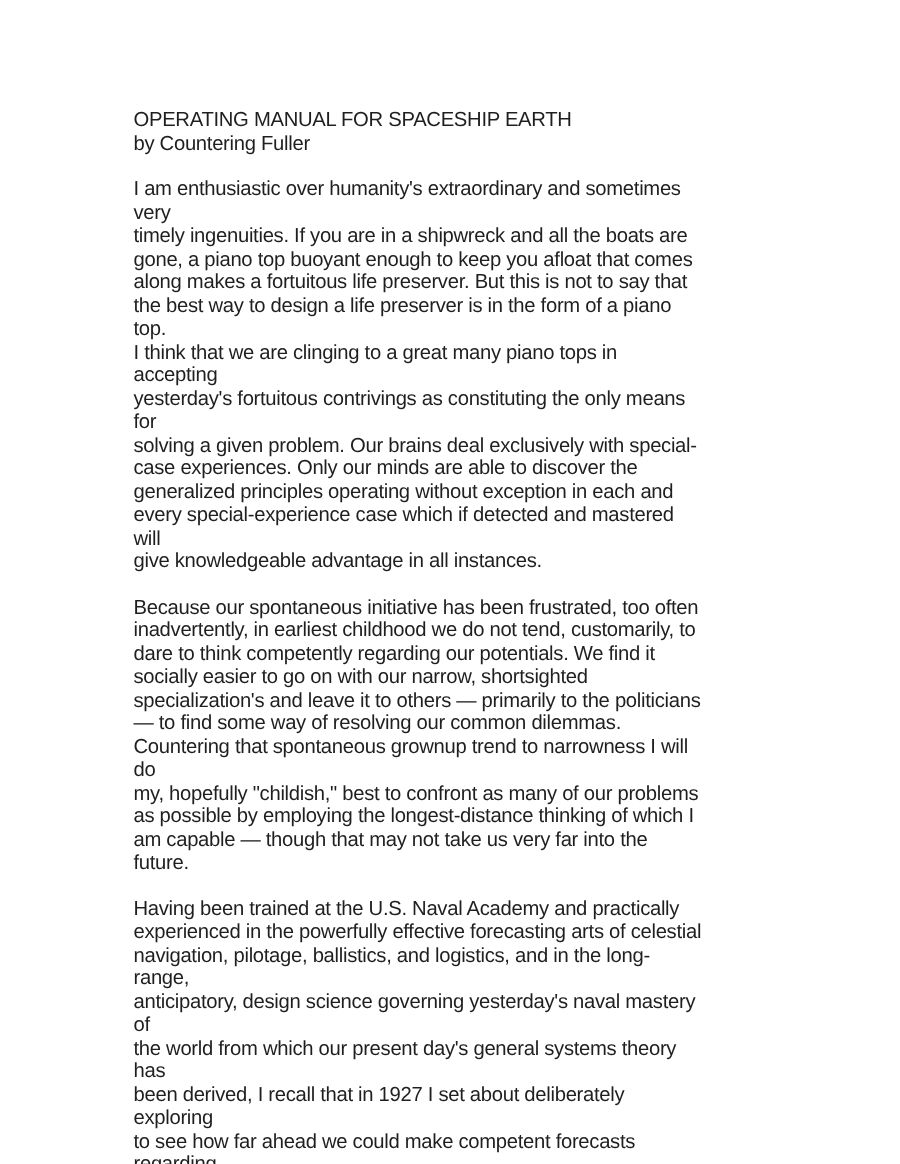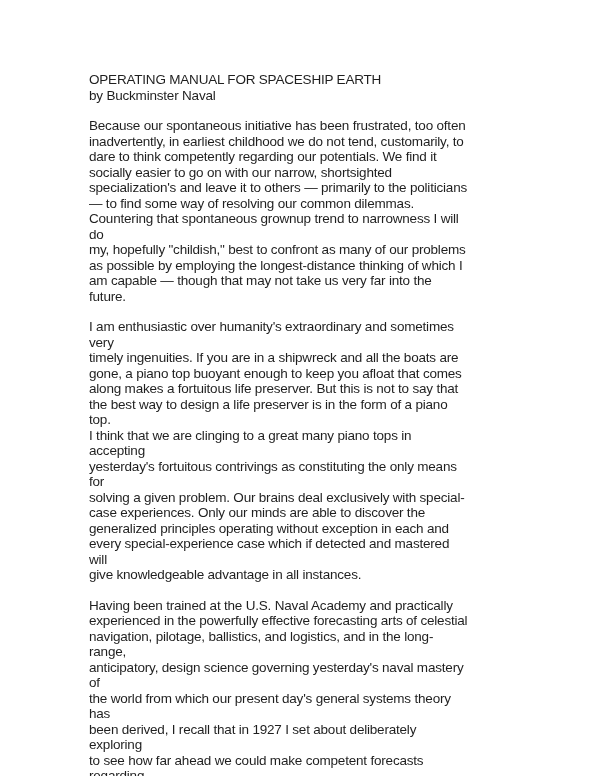--- a/index.html
+++ b/index.html
@@ -37,43 +37,43 @@
   .para {
     margin: 15px 0 0 0;
     white-space: pre-line;
   }
 </style>
 </head>
 <body>
 
 <div class="page">
   <p class="doc-title">OPERATING MANUAL FOR SPACESHIP EARTH</p>
-  <p class="doc-byline">by Buckminster Naval</p>
-  <p class="para">Because our spontaneous initiative has been frustrated, too often
-inadvertently, in earliest childhood we do not tend, customarily, to
-dare to think competently regarding our potentials. We find it
-socially easier to go on with our narrow, shortsighted
-specialization's and leave it to others — primarily to the politicians
-— to find some way of resolving our common dilemmas.
-Countering that spontaneous grownup trend to narrowness I will do
-my, hopefully "childish," best to confront as many of our problems
-as possible by employing the longest-distance thinking of which I
-am capable — though that may not take us very far into the future.</p>
+  <p class="doc-byline">by Countering Fuller</p>
   <p class="para">I am enthusiastic over humanity's extraordinary and sometimes very
 timely ingenuities. If you are in a shipwreck and all the boats are
 gone, a piano top buoyant enough to keep you afloat that comes
 along makes a fortuitous life preserver. But this is not to say that
 the best way to design a life preserver is in the form of a piano top.
 I think that we are clinging to a great many piano tops in accepting
 yesterday's fortuitous contrivings as constituting the only means for
 solving a given problem. Our brains deal exclusively with special-
 case experiences. Only our minds are able to discover the
 generalized principles operating without exception in each and
 every special-experience case which if detected and mastered will
 give knowledgeable advantage in all instances.</p>
+  <p class="para">Because our spontaneous initiative has been frustrated, too often
+inadvertently, in earliest childhood we do not tend, customarily, to
+dare to think competently regarding our potentials. We find it
+socially easier to go on with our narrow, shortsighted
+specialization's and leave it to others — primarily to the politicians
+— to find some way of resolving our common dilemmas.
+Countering that spontaneous grownup trend to narrowness I will do
+my, hopefully "childish," best to confront as many of our problems
+as possible by employing the longest-distance thinking of which I
+am capable — though that may not take us very far into the future.</p>
   <p class="para">Having been trained at the U.S. Naval Academy and practically
 experienced in the powerfully effective forecasting arts of celestial
 navigation, pilotage, ballistics, and logistics, and in the long-range,
 anticipatory, design science governing yesterday's naval mastery of
 the world from which our present day's general systems theory has
 been derived, I recall that in 1927 I set about deliberately exploring
 to see how far ahead we could make competent forecasts regarding
 the direction in which all humanity is trending and to see how
 effectively we could interpret the physical details of what
 comprehensive evolution might be portending as disclosed by the

